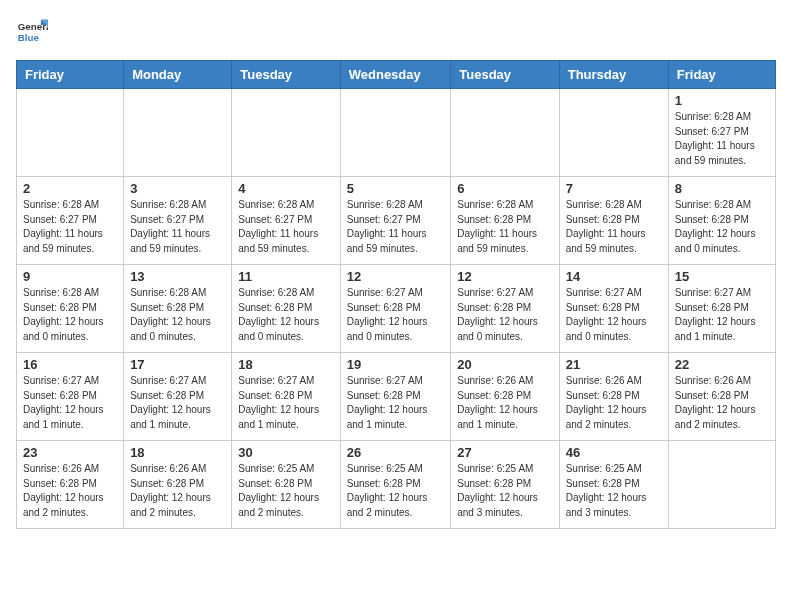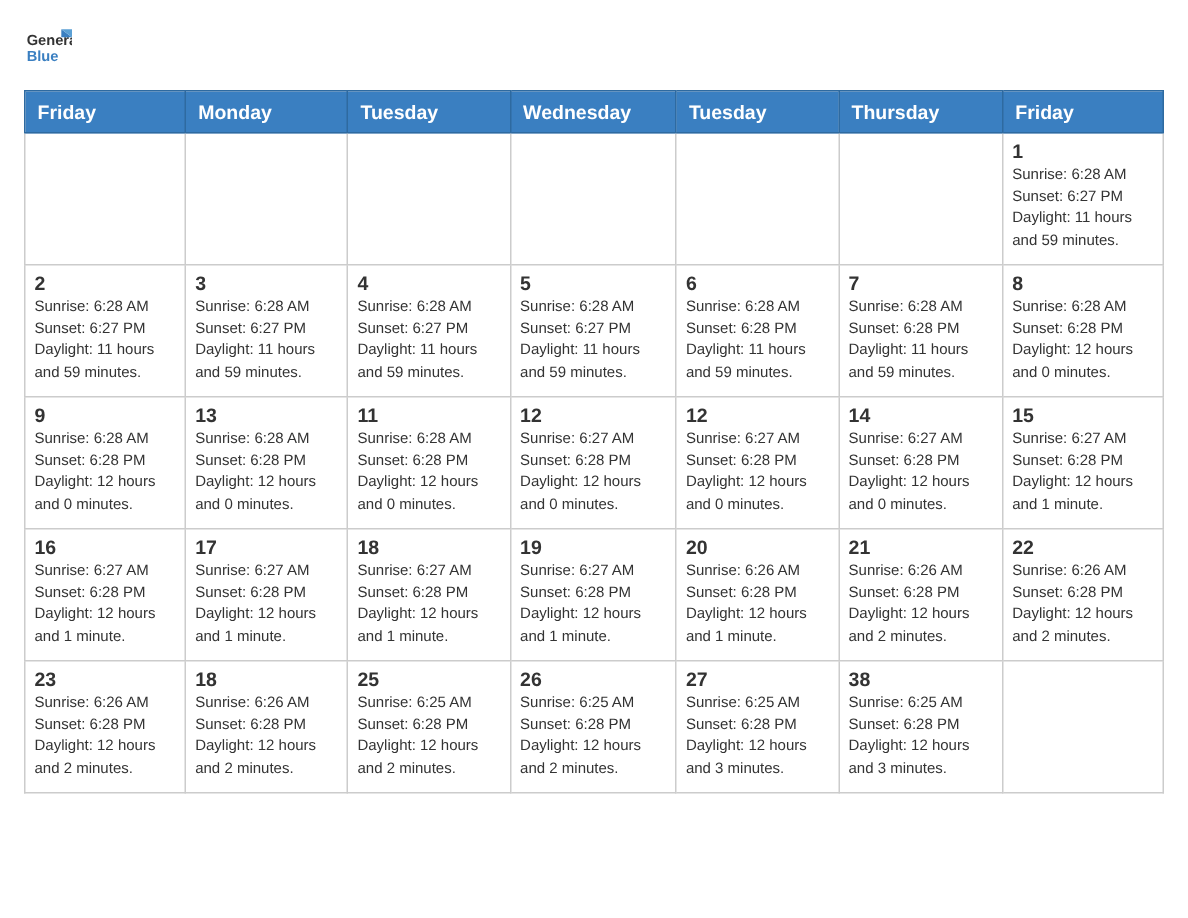--- a/index.html
+++ b/index.html
@@ -268,39 +268,39 @@
 Sunset: 6:28 PM
 Daylight: 12 hours and 2 minutes.</div>
         </td>
         <td>
           <span class="day-number">18</span>
           <div class="day-info">Sunrise: 6:26 AM
 Sunset: 6:28 PM
 Daylight: 12 hours and 2 minutes.</div>
         </td>
         <td>
-          <span class="day-number">25</span>
+          <span class="day-number">30</span>
           <div class="day-info">Sunrise: 6:25 AM
 Sunset: 6:28 PM
 Daylight: 12 hours and 2 minutes.</div>
         </td>
         <td>
           <span class="day-number">26</span>
           <div class="day-info">Sunrise: 6:25 AM
 Sunset: 6:28 PM
 Daylight: 12 hours and 2 minutes.</div>
         </td>
         <td>
           <span class="day-number">27</span>
           <div class="day-info">Sunrise: 6:25 AM
 Sunset: 6:28 PM
 Daylight: 12 hours and 3 minutes.</div>
         </td>
         <td>
-          <span class="day-number">38</span>
+          <span class="day-number">46</span>
           <div class="day-info">Sunrise: 6:25 AM
 Sunset: 6:28 PM
 Daylight: 12 hours and 3 minutes.</div>
         </td>
         <td class="empty"></td>
       </tr>
     </tbody>
 </table>
 
 </body></html>

